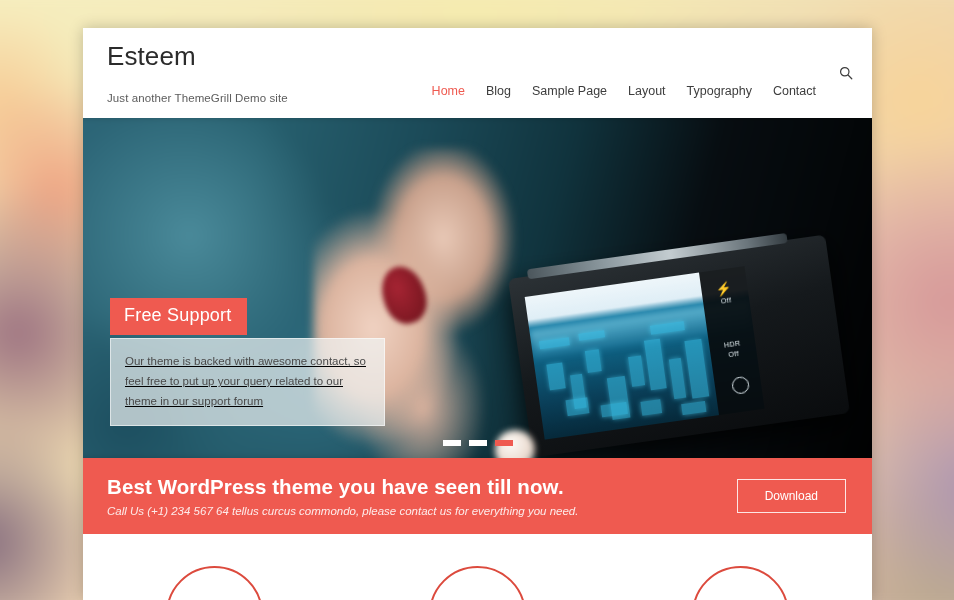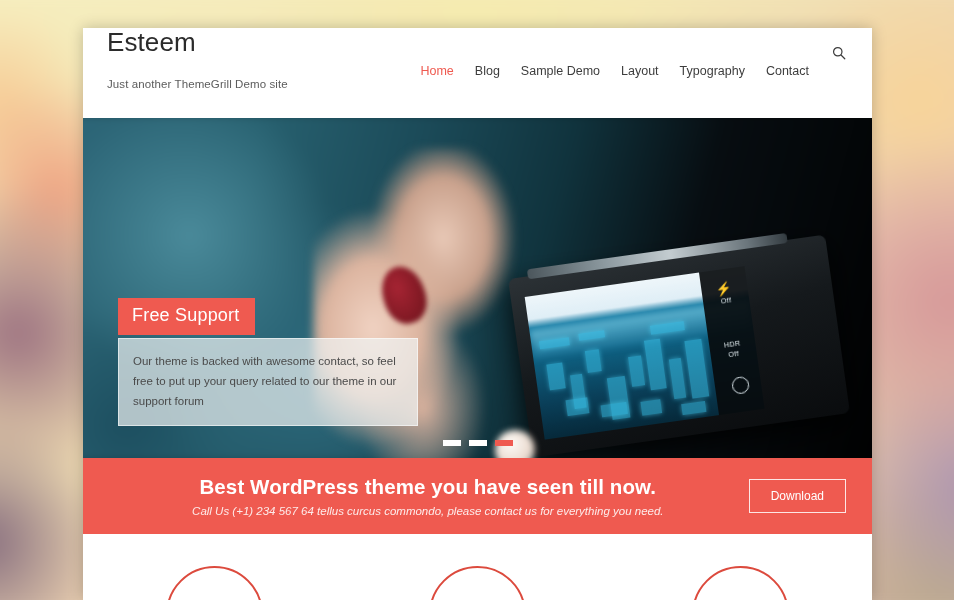--- a/index.html
+++ b/index.html
@@ -41,22 +41,22 @@
     background: #ffffff;
     overflow: hidden;
     box-shadow: 0 0 14px rgba(0,0,0,0.22);
   }
 
   
   .header {
     height: 90px;
     background: #ffffff;
     display: flex;
-    align-items: flex-start;
-    padding: 0 26px 0 24px;
+    align-items: center;
+    padding: 0 19px 0 24px;
   }
   .brand { flex: 0 0 auto; }
   .site-title {
     font-size: 26px;
     font-weight: 400;
     color: #2b2b2b;
     letter-spacing: 0.1px;
     line-height: 1.15;
   }
   .site-desc {
@@ -193,21 +193,21 @@
   .cam-hdr-lbl { top: 82px; font-size: 7px; }
   .cam-switch {
     position: absolute;
     right: 12px; bottom: 18px;
     width: 17px; height: 17px;
     border: 1.6px solid #dfeaef;
     border-radius: 50%;
   }
 
   
-  .caption { position: absolute; left: 35px; top: 180px; width: 300px; z-index: 6; }
+  .caption { position: absolute; left: 27px; top: 180px; width: 275px; z-index: 6; text-decoration: underline; }
   .caption-title {
     display: inline-block;
     background: #ef5a50;
     color: #ffffff;
     font-size: 18px;
     font-weight: 400;
     padding: 7px 16px 9px 14px;
     letter-spacing: 0.2px;
   }
   .caption-body {
@@ -235,39 +235,39 @@
   .dot.active { background: #ef5a50; }
 
   
   .cta {
     background: #ef5a50;
     height: 76px;
     display: flex;
     align-items: center;
     padding: 0 26px 0 24px;
   }
-  .cta-text { flex: 1 1 auto; text-align: center; }
+  .cta-text { flex: 1 1 auto; }
   .cta-title {
     color: #ffffff;
     font-size: 20.5px;
     font-weight: bold;
     letter-spacing: 0.1px;
   }
   .cta-sub {
     color: rgba(255,255,255,0.88);
     font-size: 11.5px;
     font-style: italic;
     margin-top: 6px;
   }
   .cta-btn {
     flex: 0 0 auto;
     border: 1px solid rgba(255,255,255,0.85);
     color: #ffffff;
     font-size: 12px;
-    padding: 9px 21px;
+    padding: 9px 27px;
     background: transparent;
     cursor: pointer;
     font-family: inherit;
   }
 
   
   .services {
     background: #ffffff;
     height: 66px;
     display: flex;
@@ -290,21 +290,21 @@
 
   <div class="header">
     <div class="brand">
       <div class="site-title">Esteem</div>
       <div class="site-desc">Just another ThemeGrill Demo site</div>
     </div>
 
     <nav class="nav">
       <span class="nav-item active">Home</span>
       <span class="nav-item">Blog</span>
-      <span class="nav-item">Sample Demo</span>
+      <span class="nav-item">Sample Page</span>
       <span class="nav-item">Layout</span>
       <span class="nav-item">Typography</span>
       <span class="nav-item">Contact</span>
       <span class="search-icon">
         <svg width="14" height="14" viewBox="0 0 16 16" fill="none" stroke="#3d3d3d" stroke-width="1.4">
           <circle cx="6.6" cy="6.6" r="4.8"></circle>
           <line x1="10.3" y1="10.3" x2="14.6" y2="14.6" stroke-linecap="round"></line>
         </svg>
       </span>
     </nav>

